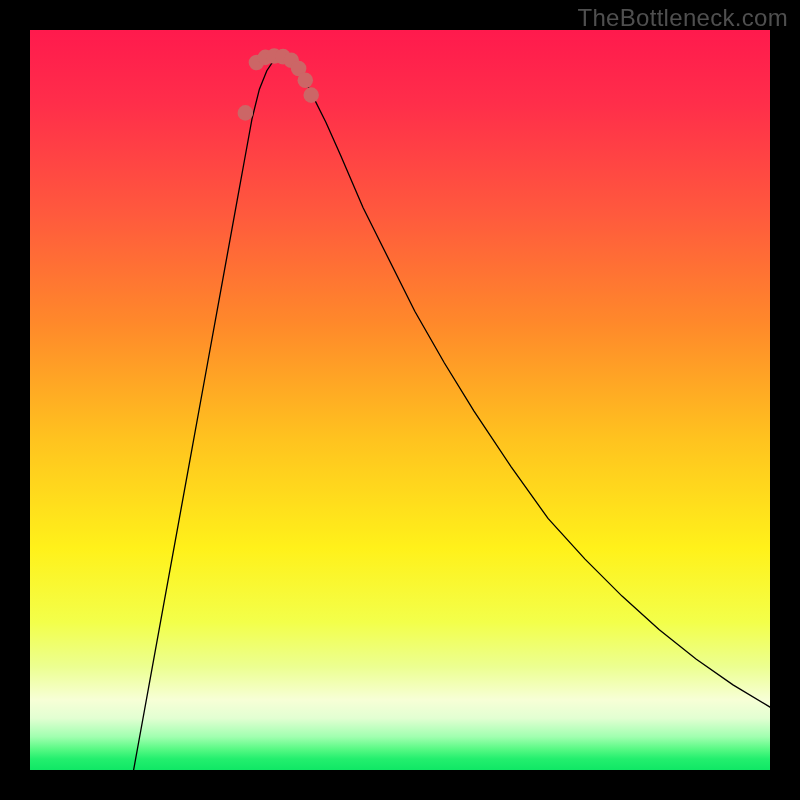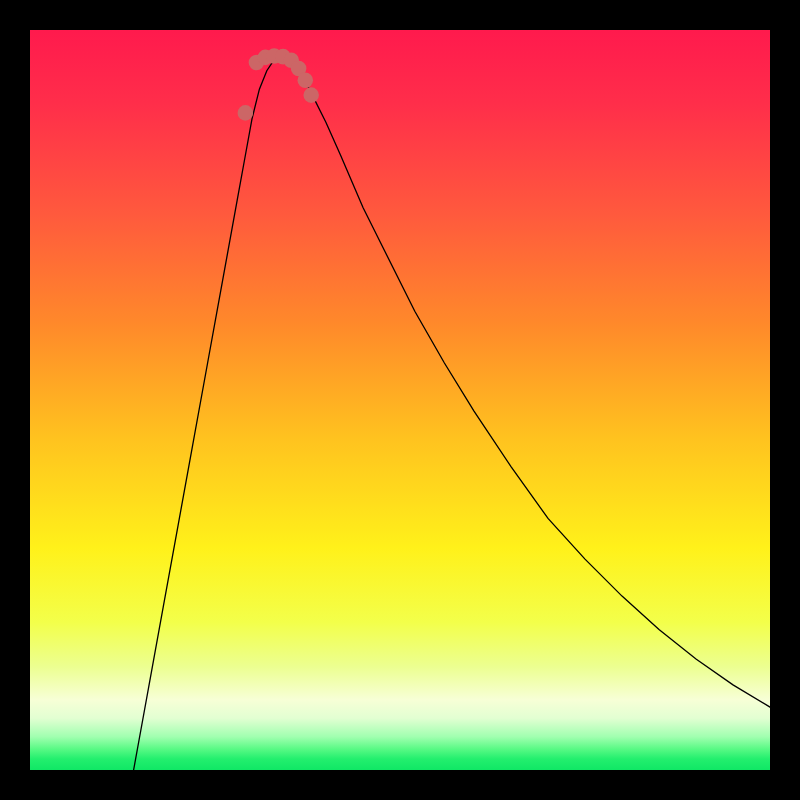--- a/index.html
+++ b/index.html
@@ -39,20 +39,21 @@
     display: block;
     width: 740px;
     height: 740px;
   }
 </style>
 </head>
 <body>
 
 <div class="frame">
 
+  <div class="watermark">TheBottleneck.com</div>
 
   <div class="plot">
     <svg viewBox="0 0 100 100" preserveAspectRatio="none">
       <defs>
         <linearGradient id="bg-grad" x1="0" y1="0" x2="0" y2="1">
         <stop offset="0%" stop-color="#ff1a4d"></stop>
             <stop offset="10%" stop-color="#ff2e4a"></stop>
             <stop offset="25%" stop-color="#ff5a3d"></stop>
             <stop offset="40%" stop-color="#ff8a2a"></stop>
             <stop offset="55.00000000000001%" stop-color="#ffc21f"></stop>

